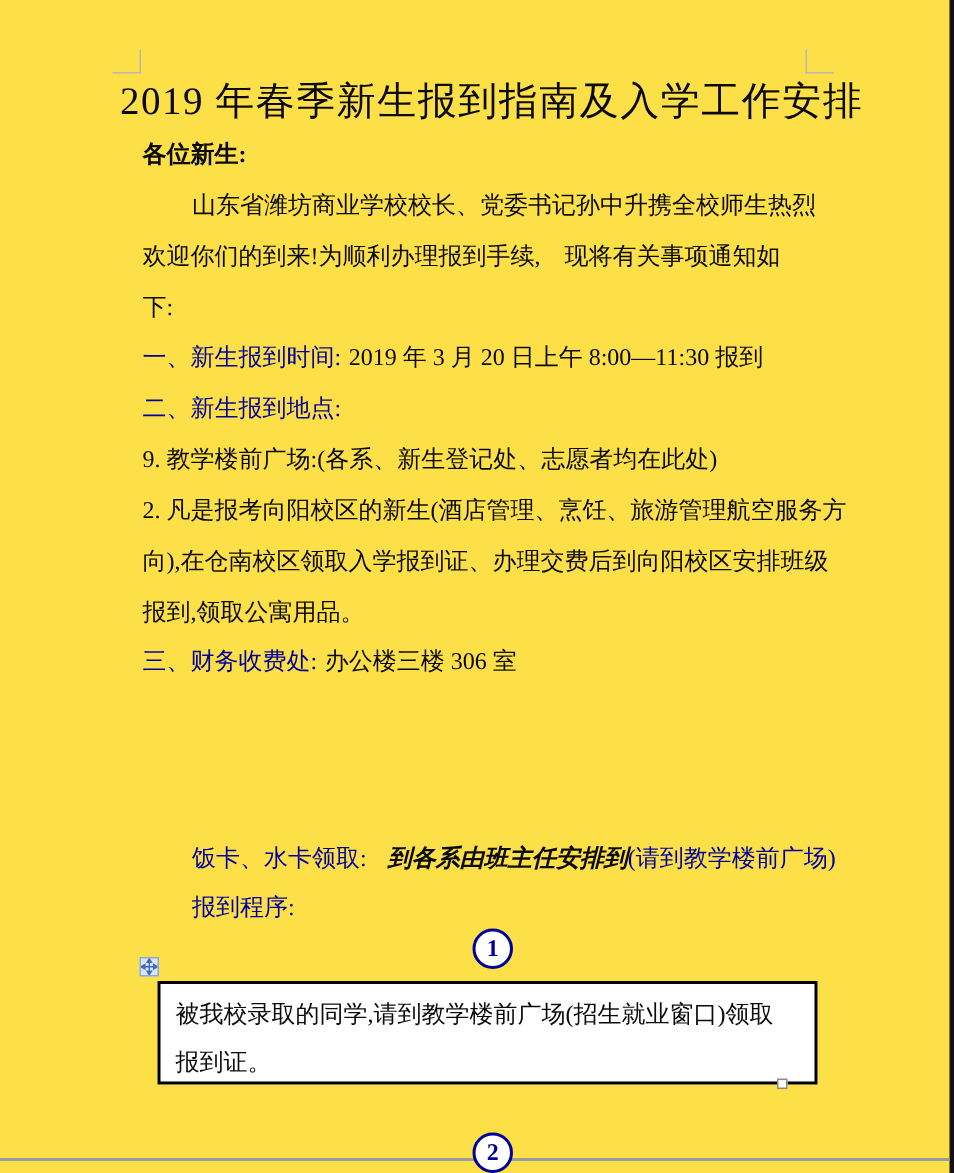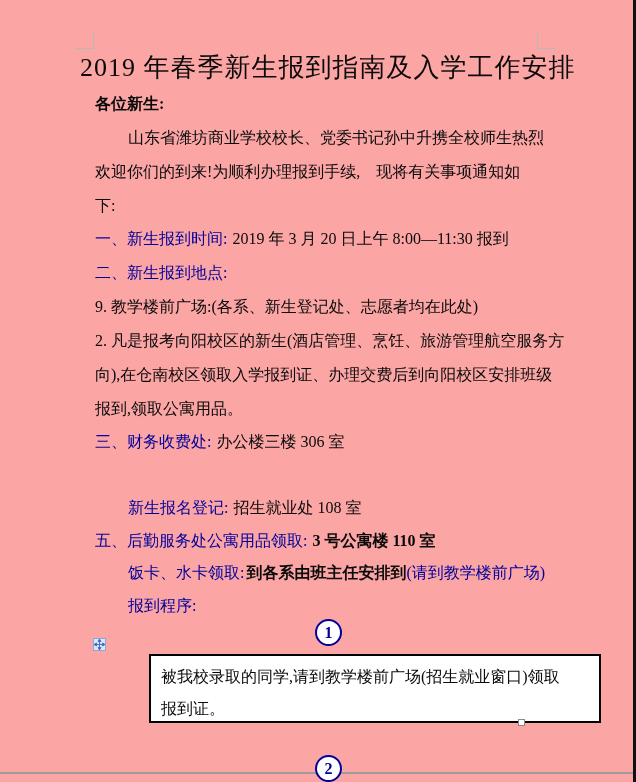--- a/index.html
+++ b/index.html
@@ -8,54 +8,53 @@
     --mark:#b8b8b8;
     --divider:#9c9c9c;
   }
   html,body{margin:0;padding:0;}
   body{
     width:636px;height:782px;
     background:#ffffff;
     overflow:hidden;
     font-family:"Liberation Serif","DejaVu Serif",serif;
   }
-  .page{position:relative;width:636px;height:782px;background:#fca5a5;}
+  .page{position:relative;width:636px;height:782px;background:#fde047;}
   .right-edge{position:absolute;right:0;top:0;width:3px;height:782px;background:#111;}
   .corner-mark{position:absolute;width:18px;height:15px;}
   .corner-mark.left{left:75px;top:33px;border-right:1px solid var(--mark);border-bottom:1px solid var(--mark);}
   .corner-mark.right{left:537px;top:33px;border-left:1px solid var(--mark);border-bottom:1px solid var(--mark);}
   .doc-title{
     position:absolute;left:80px;top:50px;width:470px;
     font-size:26px;color:var(--ink);text-align:center;
     white-space:nowrap;letter-spacing:1px;
   }
   .line{
     position:absolute;left:95px;
     font-size:16px;color:var(--ink);white-space:nowrap;line-height:22px;
   }
   .indent{left:128px;}
   .b{font-weight:bold;}
   .blue{color:var(--blue);font-weight:normal;}
   .val{margin-left:5px;}
-  .gap{margin-left:2px;}
+  .gap{margin-left:14px;font-style:italic;}
   .step-circle{
     position:absolute;width:23px;height:23px;
     border:2px solid var(--blue);border-radius:50%;
     color:var(--blue);background:#fff;
     font-size:16px;font-weight:bold;text-align:center;line-height:23px;
     font-family:"Liberation Serif","DejaVu Serif",serif;
     z-index:3;
   }
   .step-1{left:315px;top:619px;}
   .step-2{left:315px;top:755px;}
   .textbox{
     position:absolute;left:105px;top:654px;width:414px;height:60px;
     border:2px solid #000;background:#fff;
-    padding:5px 24px 0 10px;
-    margin-left:44px;
+    padding:5px 12px 0 10px;
   }
   .textbox .tb-line{
     font-size:16px;color:var(--ink);white-space:nowrap;line-height:32px;
   }
   .move-handle{
     position:absolute;left:93px;top:638px;width:13px;height:13px;
     background:#dce6f4;border:1px solid #8aa8d8;box-sizing:border-box;
   }
   .resize-handle{
     position:absolute;left:518px;top:719px;width:7px;height:7px;
@@ -93,27 +92,21 @@
   <div class="line" style="top:296px">9. 教学楼前广场:(各系、新生登记处、志愿者均在此处)</div>
   <div class="line" style="top:330px">2. 凡是报考向阳校区的新生(酒店管理、烹饪、旅游管理航空服务方</div>
   <div class="line" style="top:398px">报到,领取公寓用品。</div>
   <div class="line" style="top:364px">向),在仓南校区领取入学报到证、办理交费后到向阳校区安排班级</div>
 
   <div class="line" style="top:431px">
     <span class="blue">三、财务收费处:</span><span class="val">办公楼三楼 306 室</span>
   </div>
 
 
-  <div class="line indent" style="top:497px">
-    <span class="blue">新生报名登记:</span><span class="val">招生就业处 108 室</span>
-  </div>
 
-  <div class="line" style="top:530px">
-    <span class="blue">五、后勤服务处公寓用品领取:</span><span class="val b">3 号公寓楼 110 室</span>
-  </div>
 
   <div class="line indent" style="top:562px">
     <span class="blue">饭卡、水卡领取:</span><span class="gap b">到各系由班主任安排到</span><span class="blue">(请到教学楼前广场)</span>
   </div>
 
   <div class="line indent blue" style="top:595px">报到程序:</div>
 
   <div class="step-circle step-1">1</div>
 
   <div class="move-handle">

